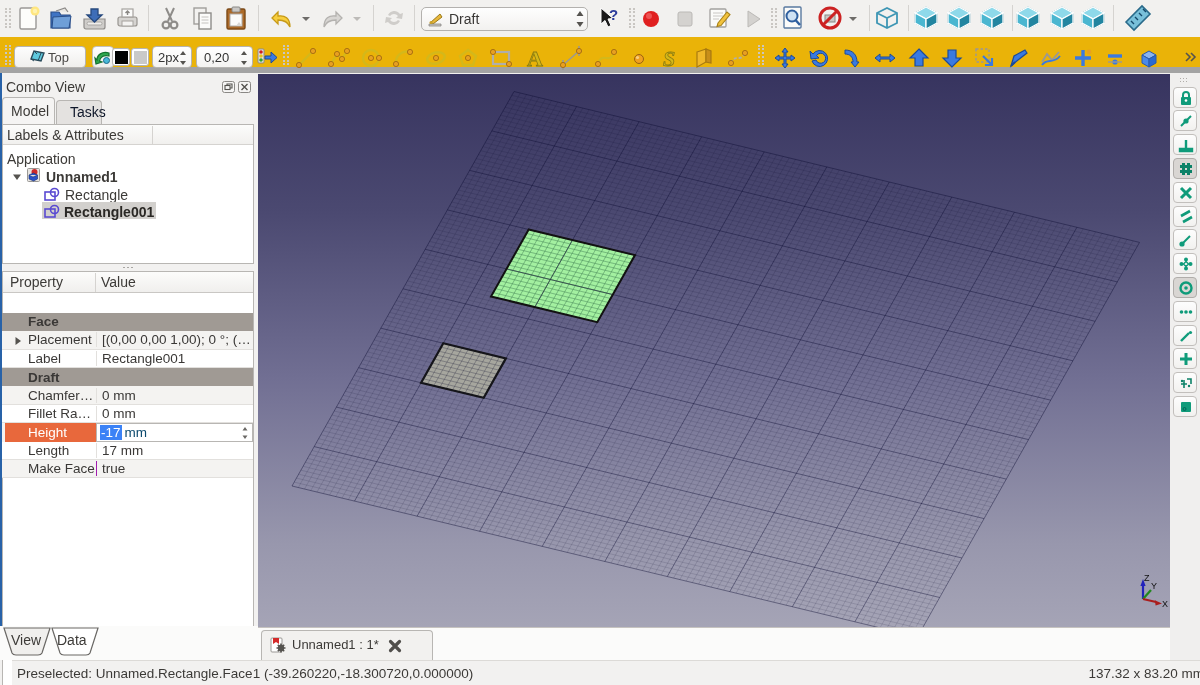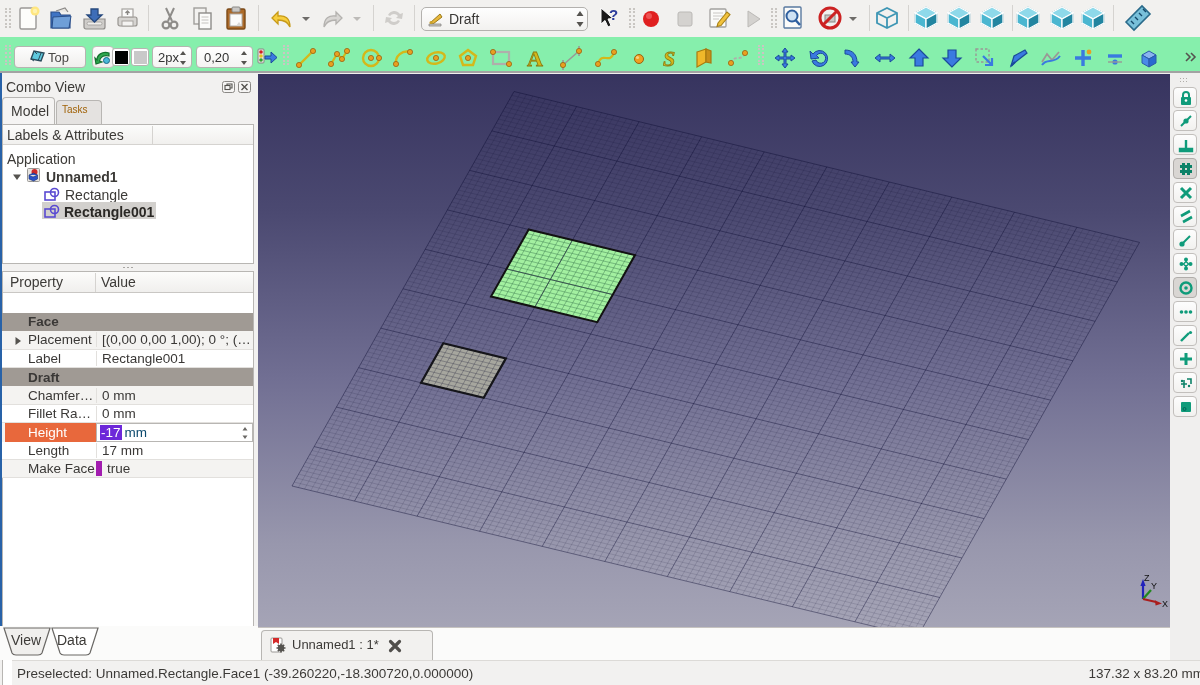--- a/index.html
+++ b/index.html
@@ -1,17 +1,17 @@
 <!DOCTYPE html>
 <html><head><meta charset="utf-8"><style>
 *{margin:0;padding:0;box-sizing:border-box}
 html,body{width:1200px;height:685px;overflow:hidden;font-family:"Liberation Sans",sans-serif;background:#f2f1f0}
 .abs{position:absolute}
 #tb1{position:absolute;left:0;top:0;width:1200px;height:37px;background:#f2f1ef}
-#tb2{position:absolute;left:0;top:37px;width:1200px;height:36px;background:#86efac;border-bottom:2px solid #a3a3a3}
+#tb2{position:absolute;left:0;top:37px;width:1200px;height:36px;background:#eab308;border-bottom:6px solid #a3a3a3}
 .sep{position:absolute;top:5px;width:1px;height:26px;background:#d5d3d0}
 #panel{position:absolute;left:0;top:73px;width:312px;height:587px;background:#f2f1f0}
 #vp{position:absolute;left:258px;top:74px;width:912px;height:553px}
 #rtb{position:absolute;left:1170px;top:73px;width:30px;height:587px;background:#f0efee}
 #tabbar{position:absolute;left:258px;top:627px;width:912px;height:33px;background:#fbfbfa;border-top:1px solid #c6c3c0}
 #status{position:absolute;left:12px;top:660px;width:1200px;height:25px;background:#f2f1f0;border-top:1px solid #dcdad7;font-size:13.5px;color:#3c3a37}
 .rbtn{position:absolute;left:3px;width:24px;height:21px;background:linear-gradient(#fdfdfd,#f2f1ef);border:1px solid #c2bfbc;border-radius:4px}
 .rbtn.pressed{background:#d9d6d3;border-color:#b0adaa}
 .rbtn svg{position:absolute;left:3px;top:1px}
 .swatch{position:absolute;top:11px;width:18px;height:18px;border:1px solid #b6b4b1;border-radius:3px;background:#fff}
@@ -331,21 +331,21 @@
       <rect x="3" y="4.5" width="5" height="4" fill="none" stroke="#55534f" stroke-width="1.1"></rect>
       <path d="M5 4.5 v-1.5 h5 v4 h-2" fill="none" stroke="#55534f" stroke-width="1.1"></path>
     </svg>
     <svg class="abs" style="left:238px;top:8px" width="13" height="12" viewBox="0 0 13 12">
       <rect x="0.5" y="0.5" width="12" height="11" rx="2" fill="#f6f5f4" stroke="#8a8885"></rect>
       <path d="M3.5 3 L9.5 9 M9.5 3 L3.5 9" stroke="#55534f" stroke-width="1.4"></path>
     </svg>
     <div class="abs" style="left:2px;top:24px;width:53px;height:28px;background:#f5f4f3;border:1px solid #b8b6b3;border-bottom:none;border-radius:4px 4px 0 0"></div>
     <div class="abs" style="left:11px;top:30px;font-size:14px;color:#3c3a37">Model</div>
     <div class="abs" style="left:56px;top:27px;width:46px;height:25px;background:#e4e2e0;border:1px solid #b8b6b3;border-bottom:none;border-radius:4px 4px 0 0"></div>
-    <div class="abs" style="left:62px;top:31px;font-size:10px;color:#a16207">Tasks</div>
+    <div class="abs" style="left:70px;top:31px;font-size:14px;color:#0f172a">Tasks</div>
     <div class="abs" style="left:2px;top:51px;width:252px;height:140px;background:#fff;border:1px solid #b8b6b3"></div>
     <div class="abs" style="left:3px;top:52px;width:250px;height:20px;background:linear-gradient(#fcfcfb,#f1f0ee);border-bottom:1px solid #d5d3d0"></div>
     <div class="abs" style="left:152px;top:53px;width:1px;height:18px;background:#d5d3d0"></div>
     <div class="abs" style="left:7px;top:54px;font-size:14px;color:#3c3a37">Labels &amp; Attributes</div>
     <div class="abs" style="left:7px;top:78px;font-size:14px;color:#3c3a37">Application</div>
     <svg class="abs" style="left:12px;top:100px" width="10" height="8" viewBox="0 0 10 8">
       <path d="M1 1.5 h8 l-4 5.5 z" fill="#55534f"></path>
     </svg>
     <svg class="abs" style="left:27px;top:95px" width="13" height="14" viewBox="0 0 13 14">
       <rect x="0.5" y="0.5" width="12" height="13" rx="1" fill="#e6e4e1" stroke="#9a9895"></rect>
@@ -387,34 +387,34 @@
       <div class="pv" style="border-left:1px solid #e2e0dd">0 mm</div>
     </div>
     <div class="prow" style="top:331.7px;background:#fff;border-bottom:1px solid #e2e0dd">
       <div class="pl">Fillet Ra…</div>
       <div class="pv" style="border-left:1px solid #e2e0dd">0 mm</div>
     </div>
     <div class="prow" style="top:350.1px;background:#fff">
 <div style="width:3px;height:18.4px;flex:none;background:#f4f3f1"></div>
 <div style="width:91px;height:18.4px;flex:none;background:#e8683c;color:#fff;padding-left:23px;display:flex;align-items:center">Height</div>
 <div style="flex:1;height:18.4px;background:#fff;border:1px solid #b8b6b3;display:flex;align-items:center;position:relative">
-<span style="background:#6d28d9;color:#fff;padding:0 1px;margin-left:3px">-17</span>
+<span style="background:#3b82f6;color:#fff;padding:0 1px;margin-left:3px">-17</span>
         <span style="margin-left:3px;color:#0c4a6e"> mm</span>
 <svg style="position:absolute;right:2px;top:1px" width="10" height="16" viewBox="0 0 10 16">
           <path d="M5 2 l2.5 3.5 h-5 z M5 14 l-2.5 -3.5 h5 z" fill="#6a6865"></path>
         </svg>
 </div>
     </div>
     <div class="prow" style="top:368.5px;background:#fff;border-bottom:1px solid #e2e0dd">
       <div class="pl">Length</div>
       <div class="pv" style="border-left:1px solid #e2e0dd">17 mm</div>
     </div>
     <div class="prow" style="top:386.9px;background:#f4f3f1;border-bottom:1px solid #e2e0dd">
       <div class="pl">Make Face</div>
-      <div class="pv" style="border-left:6px solid #a21caf">true</div>
+      <div class="pv" style="border-left:1px solid #a21caf">true</div>
     </div>
     <svg class="abs" style="left:14px;top:263px" width="8" height="10" viewBox="0 0 8 10">
       <path d="M1.5 1 l5.5 4 -5.5 4 z" fill="#55534f"></path>
     </svg>
   </div>
 <div class="abs" style="left:0;top:626px;width:258px;height:34px;background:#fbfbfa">
     <svg class="abs" style="left:2px;top:1px" width="100" height="30" viewBox="0 0 100 30">
       <path d="M2 1 H48 L40 26 Q39 28 36 28 H14 Q11 28 10 26 Z" fill="#f0efed" stroke="#6a6865" stroke-width="1.2"></path>
       <path d="M50 1 H96 L88 26 Q87 28 84 28 H62 Q59 28 58 26 Z" fill="#fff" stroke="#6a6865" stroke-width="1.2"></path>
     </svg>

